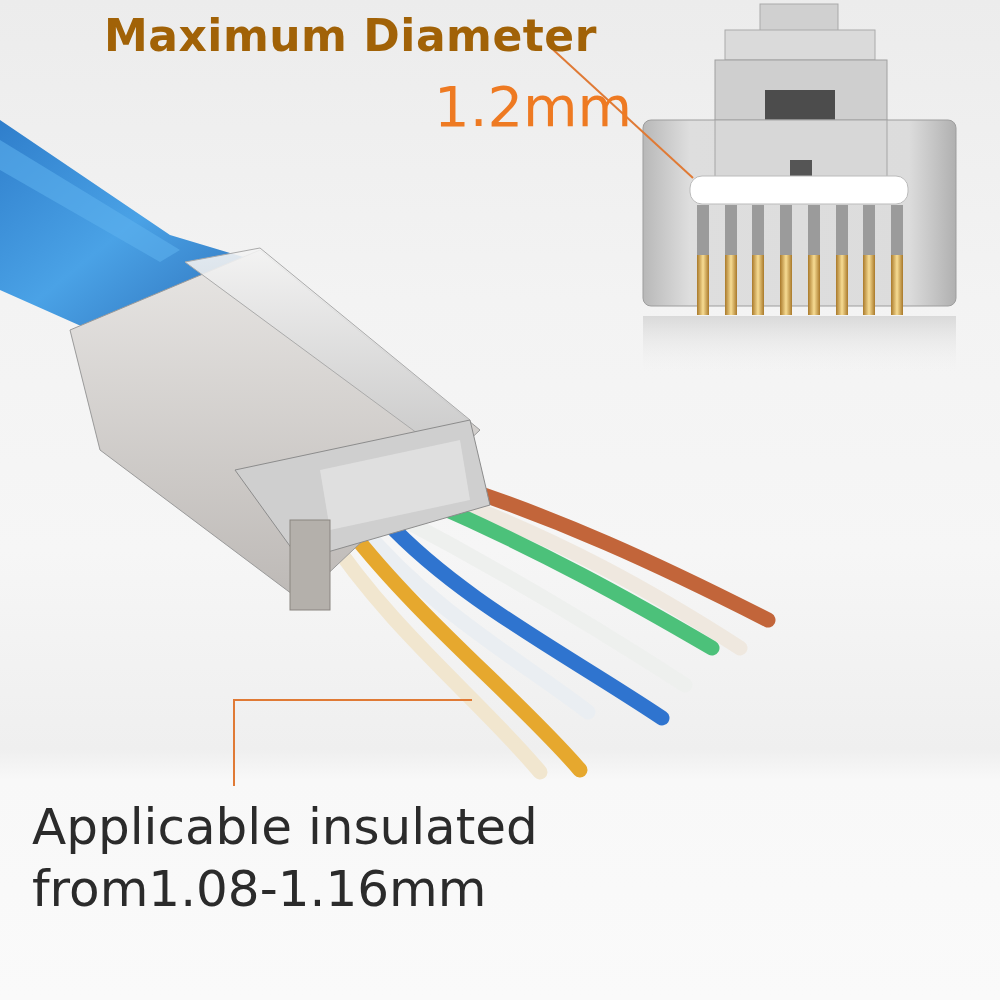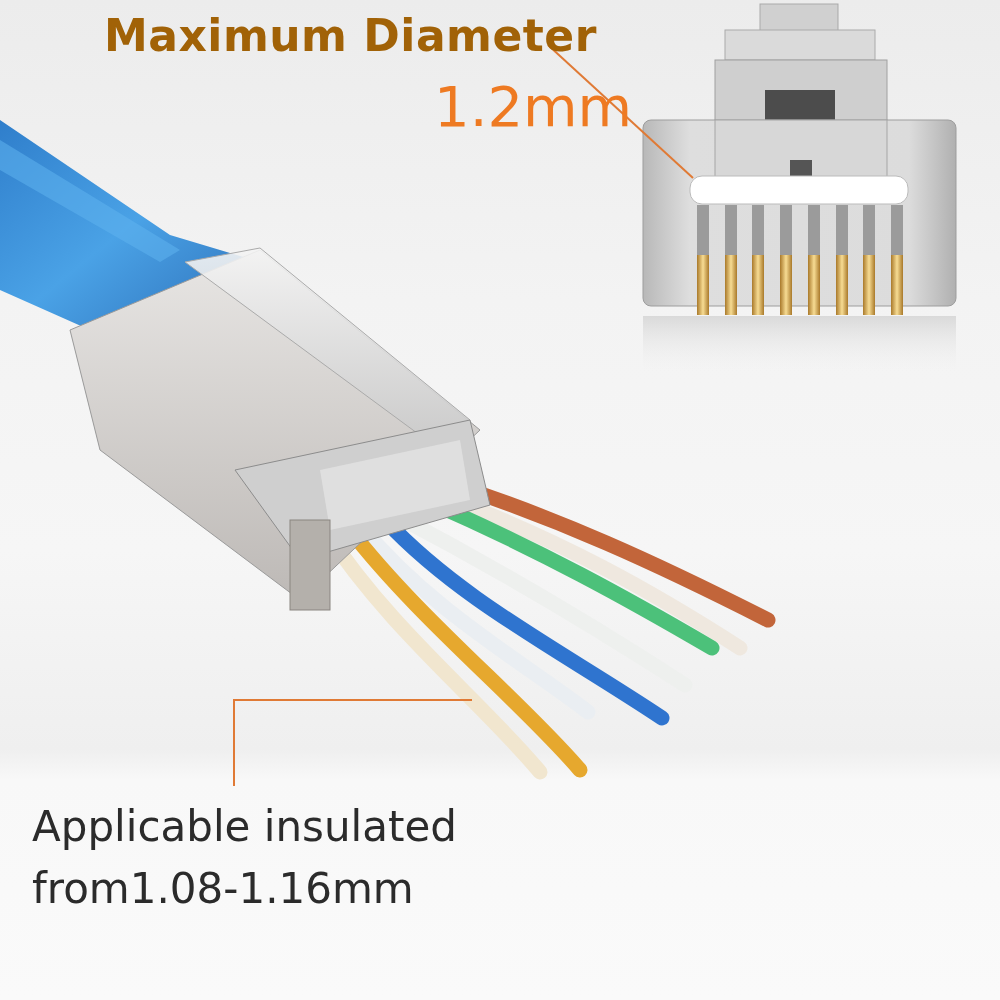--- a/index.html
+++ b/index.html
@@ -12,21 +12,21 @@
     .label {
       position:absolute; color:#a16207; margin:0; white-space:nowrap;
     }
     .title {
       left:104px; top:10px; font-size:44px; font-weight:bold; letter-spacing:0.5px;
     }
     .value {
       left:386px; top:74px; font-size:56px; color:#ee7a22;margin-left:48px;
     }
     .spec {
-      left:32px; top:796px; font-size:42px; line-height:62px; font-weight:normal; color:#2b2b2b;
+      left:32px; top:796px; font-size:50px; line-height:62px; font-weight:normal; color:#2b2b2b;
     }
     .spec span { display:block; }
   </style>
 </head>
 <body>
 
 <svg class="scene" viewBox="0 0 1000 1000" xmlns="http://www.w3.org/2000/svg">
   <defs>
     <linearGradient id="jacket" x1="0" y1="0" x2="1" y2="1">
       <stop offset="0" stop-color="#2f7ecb"></stop>

